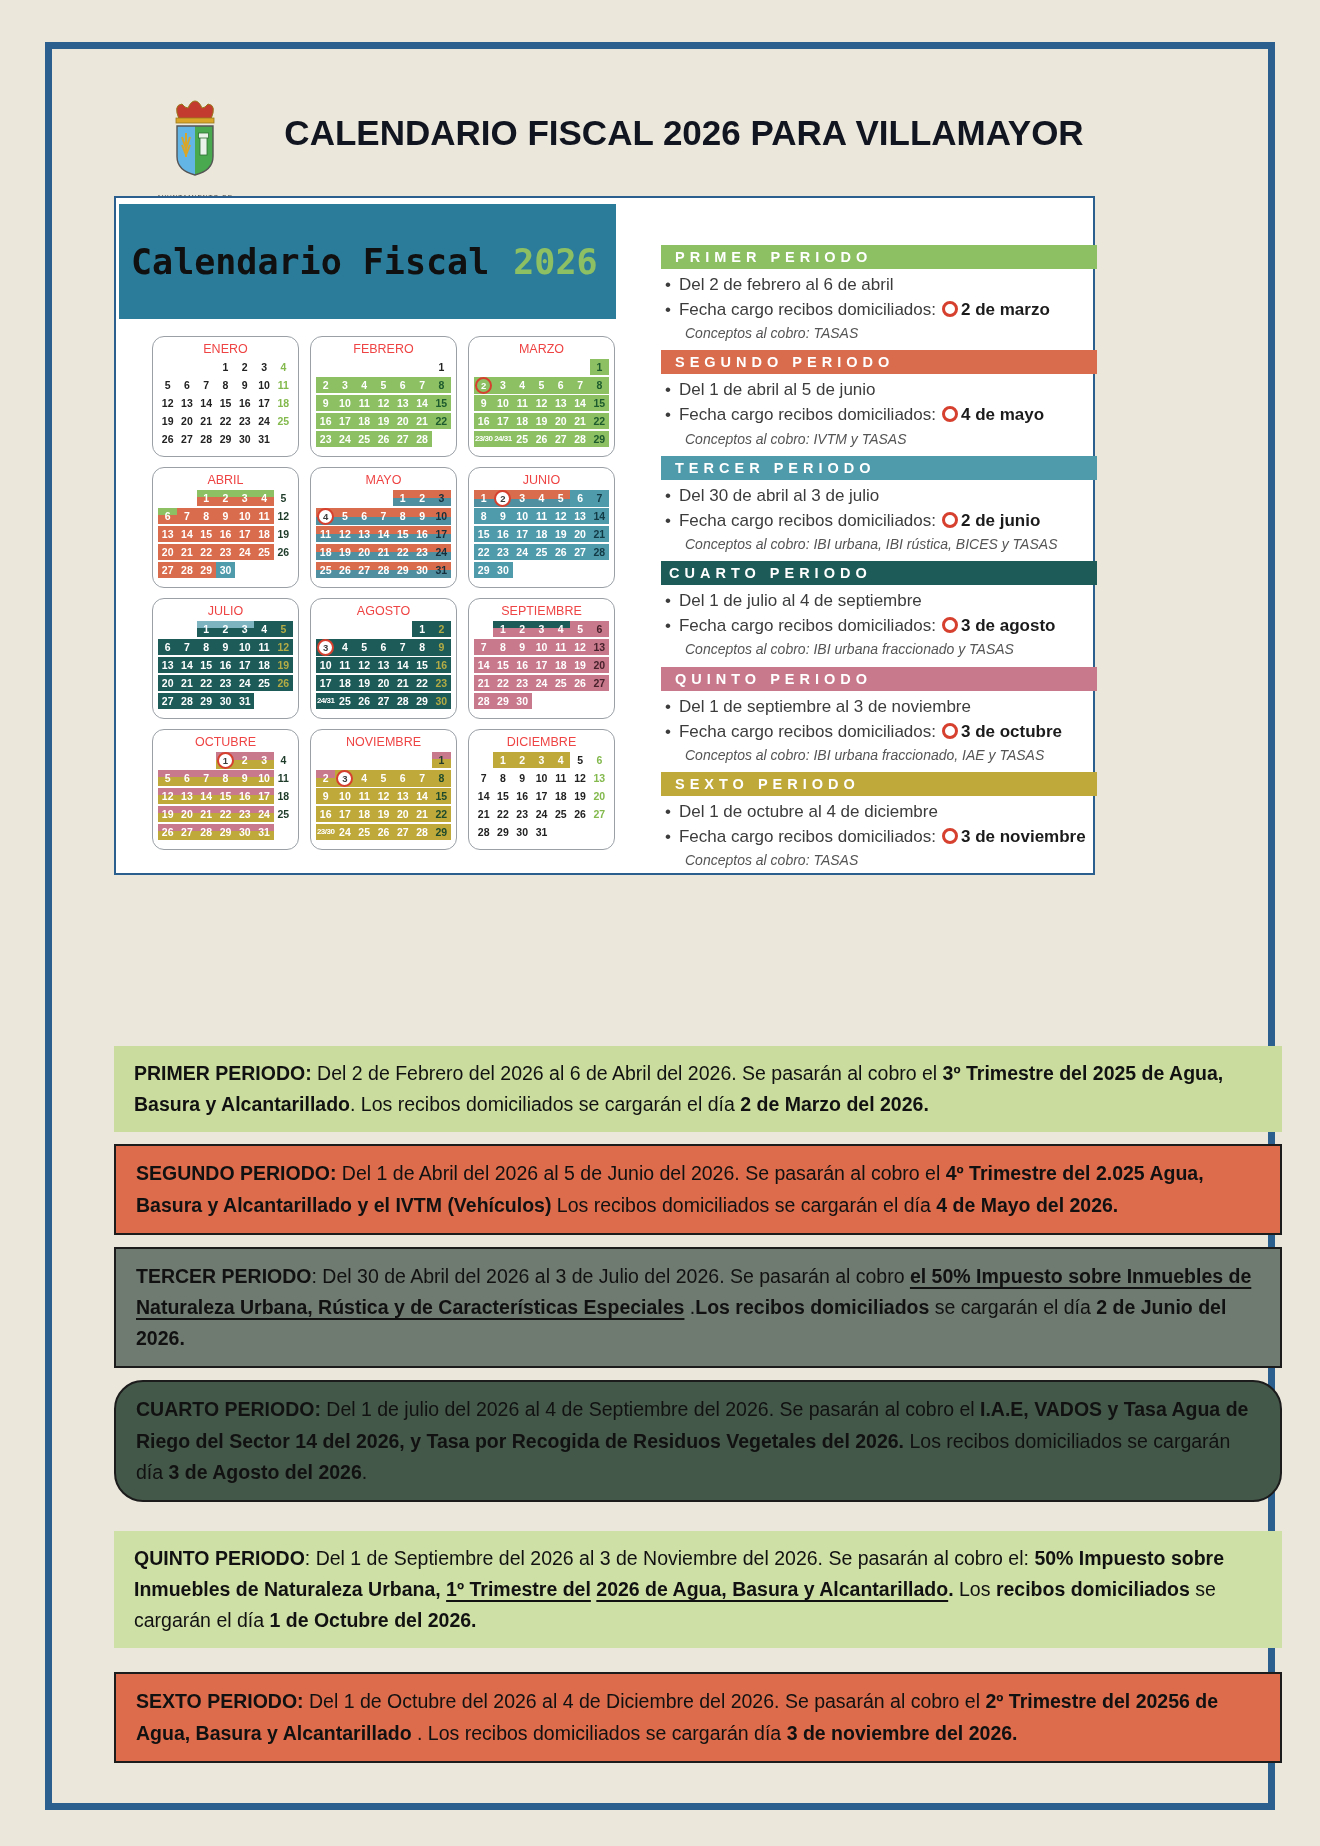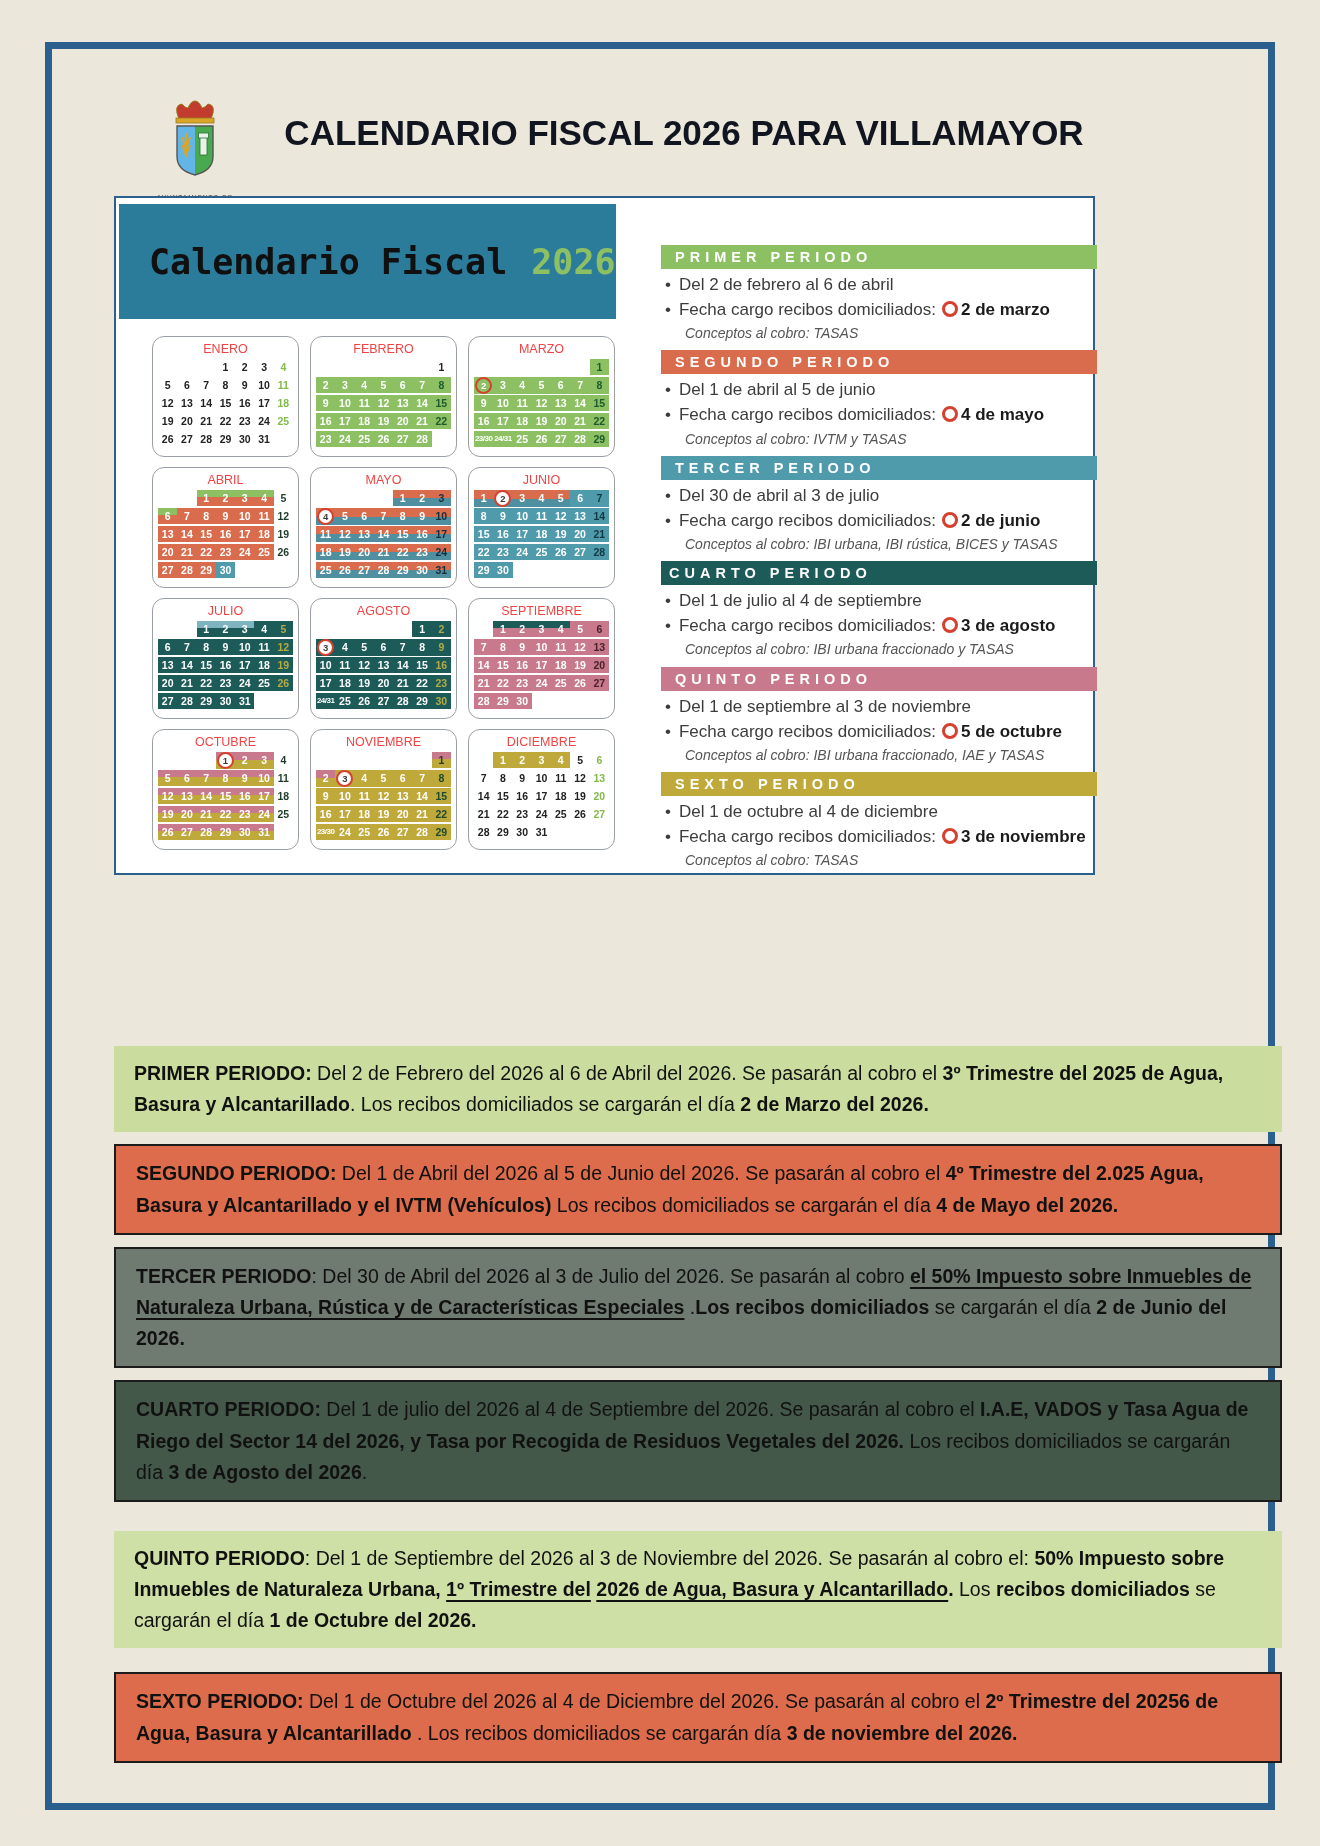--- a/index.html
+++ b/index.html
@@ -21,21 +21,21 @@
     position:absolute;left:222px;top:64px;width:820px;text-align:center;
     font-size:35px;font-weight:bold;color:#10151f;letter-spacing:0px;
   }
   
   .panel{
     position:absolute;left:62px;top:147px;width:981px;height:679px;
     background:#ffffff;border:2px solid #2b5f8e;box-sizing:border-box;
   }
   .poster{
     position:absolute;left:3px;top:6px;width:497px;height:115px;
-    background:#2b7c9b;display:flex;align-items:center;padding-left:30px;box-sizing:border-box;
+    background:#2b7c9b;display:flex;align-items:center;padding-left:12px;box-sizing:border-box;
     font-family:"DejaVu Sans Mono", monospace;font-weight:bold;font-size:35px;color:#101010;
     white-space:pre;
   }
   .poster .yr{color:#8dc063;margin-left:24px;}
   
   #months{
     position:absolute;left:36px;top:138px;width:465px;
     display:grid;grid-template-columns:repeat(3,147px);column-gap:11px;row-gap:10px;
   }
   .mcard{
@@ -92,21 +92,21 @@
     background:#fff;vertical-align:-2px;margin:0 3px 0 6px;
   }
   .pconc{font-style:italic;color:#555;font-size:14px;margin:0 0 2px 24px;line-height:1.3;}
   
   #blocks{position:absolute;left:62px;top:997px;width:1168px;}
   .block{
     padding:12px 20px;font-size:19.5px;line-height:1.6;color:#111;
     margin-bottom:12px;box-sizing:border-box;
   }
   .block.bordered{border:2px solid #1c1c1c;}
-  .block:nth-child(4){margin-bottom:24px;}
+  .block:nth-child(4){margin-bottom:24px;border-radius:29px;}
   .block:nth-child(5){margin-bottom:24px;margin-top:29px;}
   .seg.b{font-weight:bold;}
   .seg.u{text-decoration:underline;text-decoration-thickness:2px;text-underline-offset:4px;}
 </style>
 </head>
 <body>
 
 <div class="frame">
 
   <div class="logo">
@@ -751,21 +751,21 @@
         </div>
         <div class="period">
           <div class="pbar" style="background: rgb(29, 91, 88); padding-left: 8px;">CUARTO PERIODO</div>
           <div class="pline"><span class="bull">•</span><span>Del 1 de julio al 4 de septiembre</span></div>
           <div class="pline"><span class="bull">•</span><span>Fecha cargo recibos domiciliados:</span><span class="ring"></span><span class="pdate">3 de agosto</span></div>
           <div class="pconc">Conceptos al cobro: IBI urbana fraccionado y TASAS</div>
         </div>
         <div class="period">
           <div class="pbar" style="background: rgb(200, 121, 140);">QUINTO PERIODO</div>
           <div class="pline"><span class="bull">•</span><span>Del 1 de septiembre al 3 de noviembre</span></div>
-          <div class="pline"><span class="bull">•</span><span>Fecha cargo recibos domiciliados:</span><span class="ring"></span><span class="pdate">5 de octubre</span></div>
+          <div class="pline"><span class="bull">•</span><span>Fecha cargo recibos domiciliados:</span><span class="ring"></span><span class="pdate">3 de octubre</span></div>
           <div class="pconc">Conceptos al cobro: IBI urbana fraccionado, IAE y TASAS</div>
         </div>
         <div class="period">
           <div class="pbar" style="background: rgb(191, 169, 59);">SEXTO PERIODO</div>
           <div class="pline"><span class="bull">•</span><span>Del 1 de octubre al 4 de diciembre</span></div>
           <div class="pline"><span class="bull">•</span><span>Fecha cargo recibos domiciliados:</span><span class="ring"></span><span class="pdate">3 de noviembre</span></div>
           <div class="pconc">Conceptos al cobro: TASAS</div>
         </div>
       </div>
   </div>

